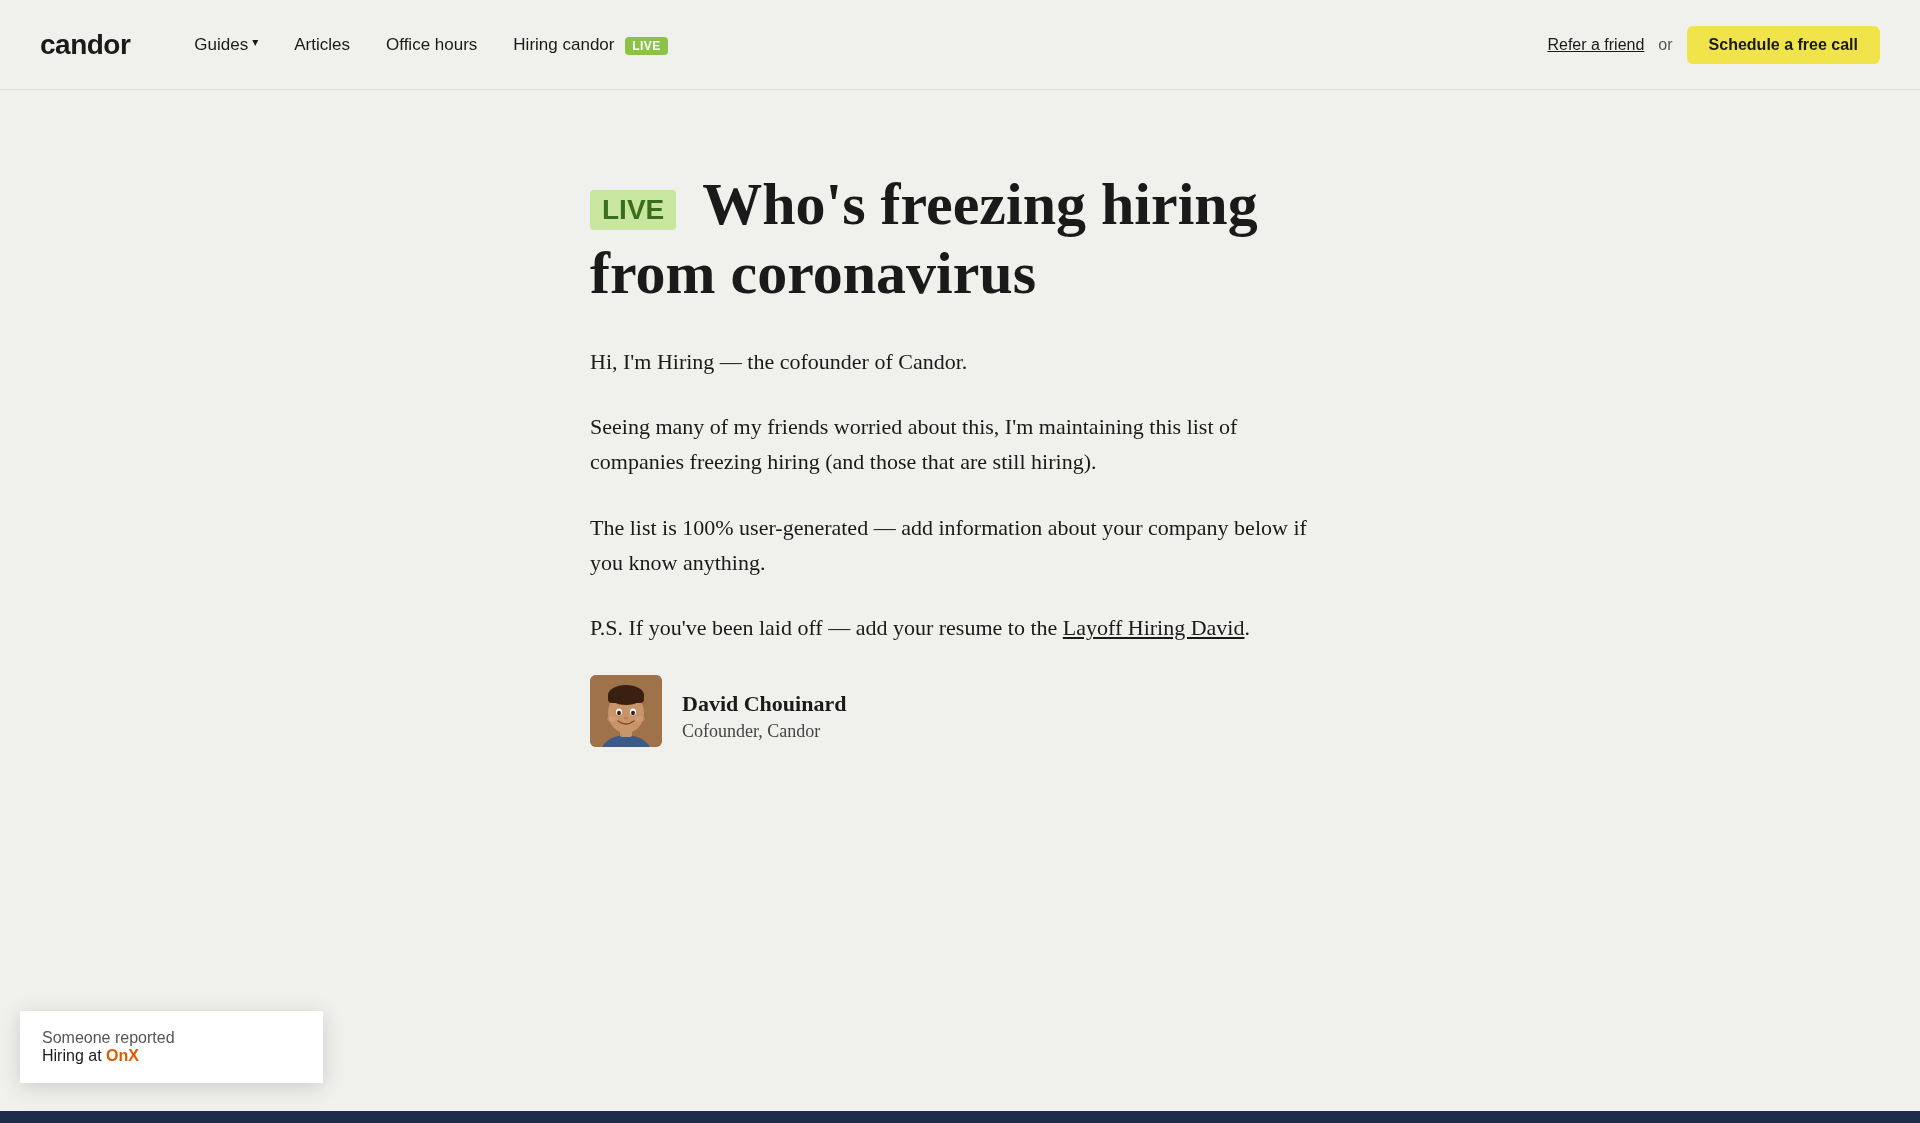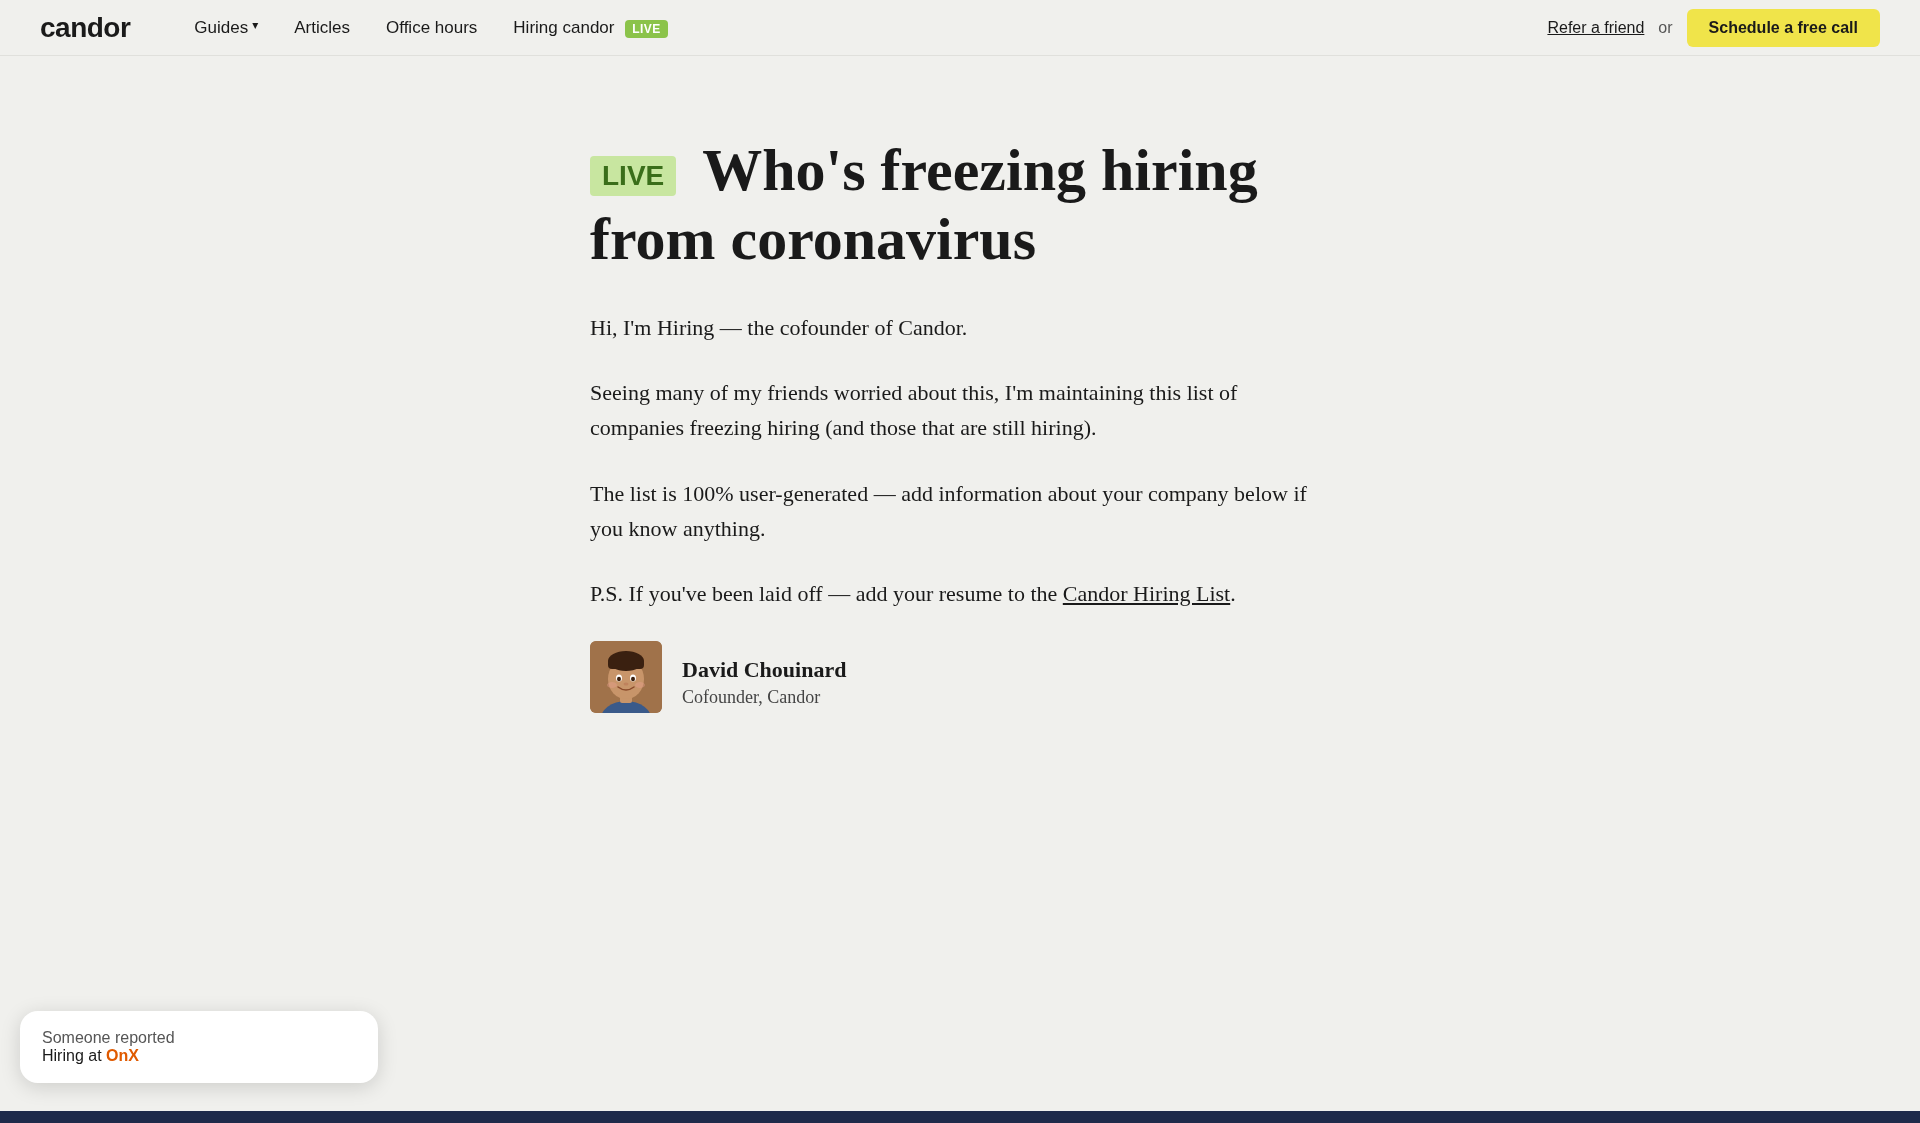--- a/index.html
+++ b/index.html
@@ -9,21 +9,21 @@
       background-color: #f0f0ed;
       color: #1a1a1a;
       min-height: 1123px;
     }
 
     
     nav {
       background-color: #f0f0ed;
       border-bottom: 1px solid #e0e0dc;
       padding: 0 40px;
-      height: 56px;
+      height: 90px;
       display: flex;
       align-items: center;
       gap: 0;
     }
 
     .nav-logo {
       font-family: Arial, sans-serif;
       font-size: 28px;
       font-weight: 700;
       color: #1a1a1a;
@@ -194,24 +194,24 @@
       font-size: 18px;
       color: #444;
     }
 
     
     .toast {
       position: fixed;
       bottom: 40px;
       left: 20px;
       background: #fff;
-      border-radius: 18px;
+      border-radius: 0;
       padding: 18px 22px;
       box-shadow: 0 4px 20px rgba(0,0,0,0.15);
-      width: 358px;
+      width: 303px;
       font-family: Arial, sans-serif;
       font-size: 16px;
       color: #1a1a1a;
       z-index: 100;
     }
 
     .toast-text {
       color: #555;
     }
 
@@ -265,21 +265,21 @@
 
   <h1 class="article-title">
     <span class="live-tag">LIVE</span><span> Who's freezing hiring from coronavirus</span>
   </h1>
 
   <div class="article-body">
     <p>Hi, I'm Hiring — the cofounder of Candor.</p>
     <p>Seeing many of my friends worried about this, I'm maintaining this list of companies freezing hiring (and those that are still hiring).</p>
     <p>The list is 100% user-generated — add information about your company below if you know anything.</p>
     <p>
-      P.S. If you've been laid off — add your resume to the <a class="layoff-link">Candor Hiring List</a>.
+      P.S. If you've been laid off — add your resume to the <a class="layoff-link">Layoff Hiring David</a>.
     </p>
   </div>
 
   <div class="author-section">
     <div class="author-avatar">
       <svg class="avatar-svg" viewBox="0 0 72 72" xmlns="http://www.w3.org/2000/svg">
         <rect width="72" height="72" fill="#b8845a" rx="6"></rect>
 
         <rect width="72" height="72" fill="#a0724a" rx="6"></rect>
 

